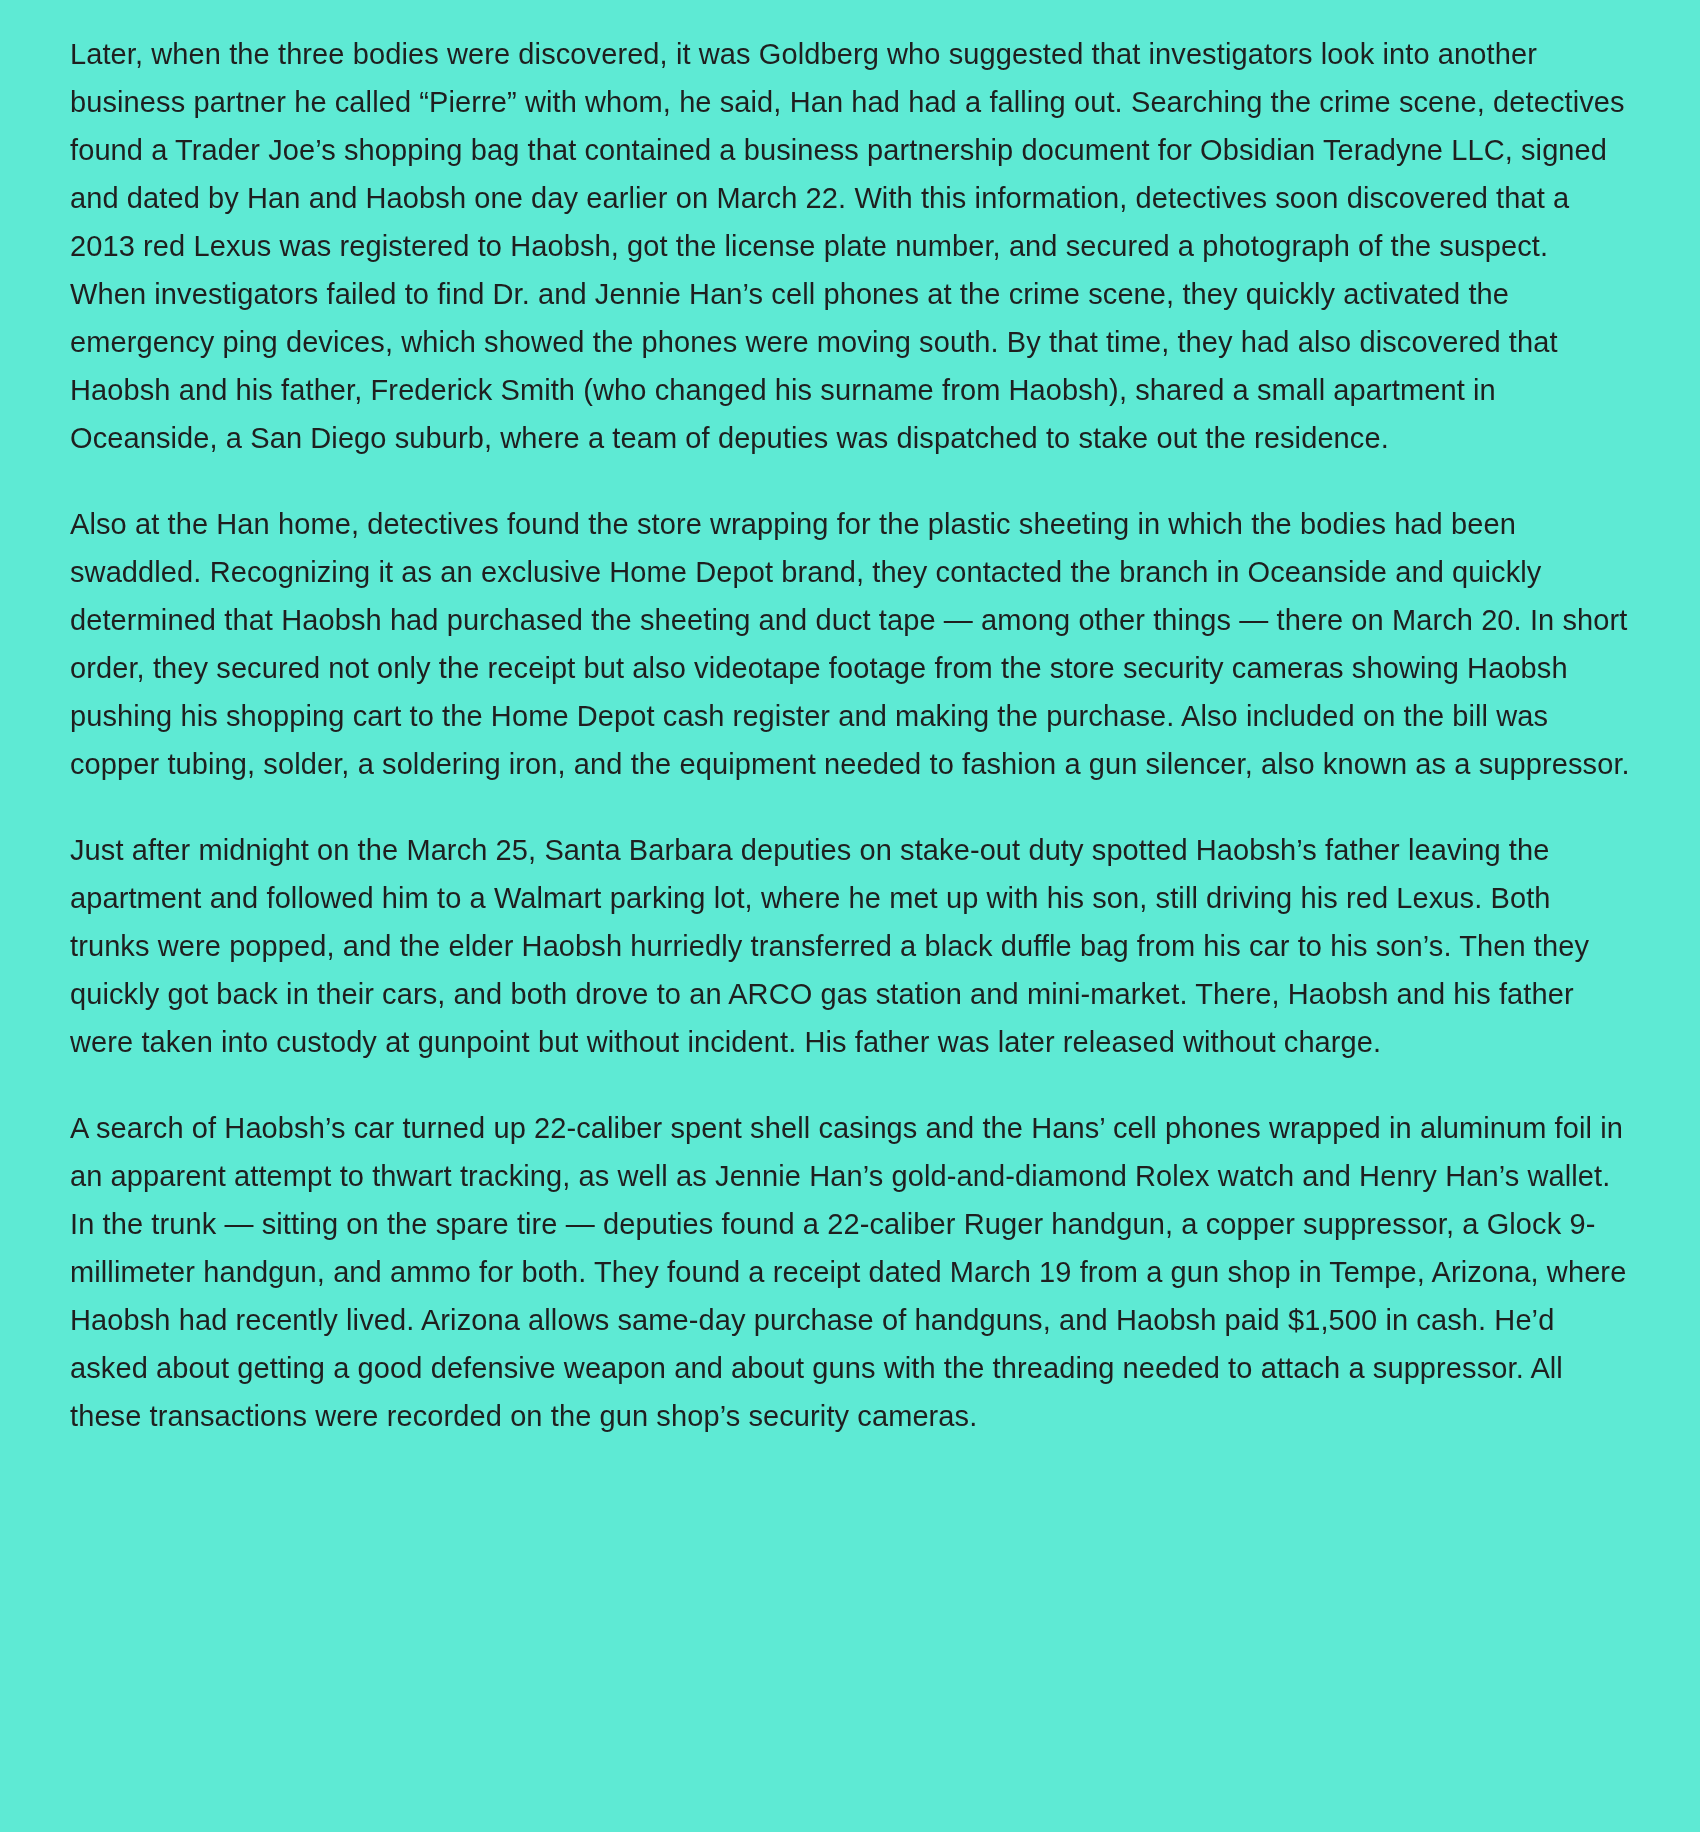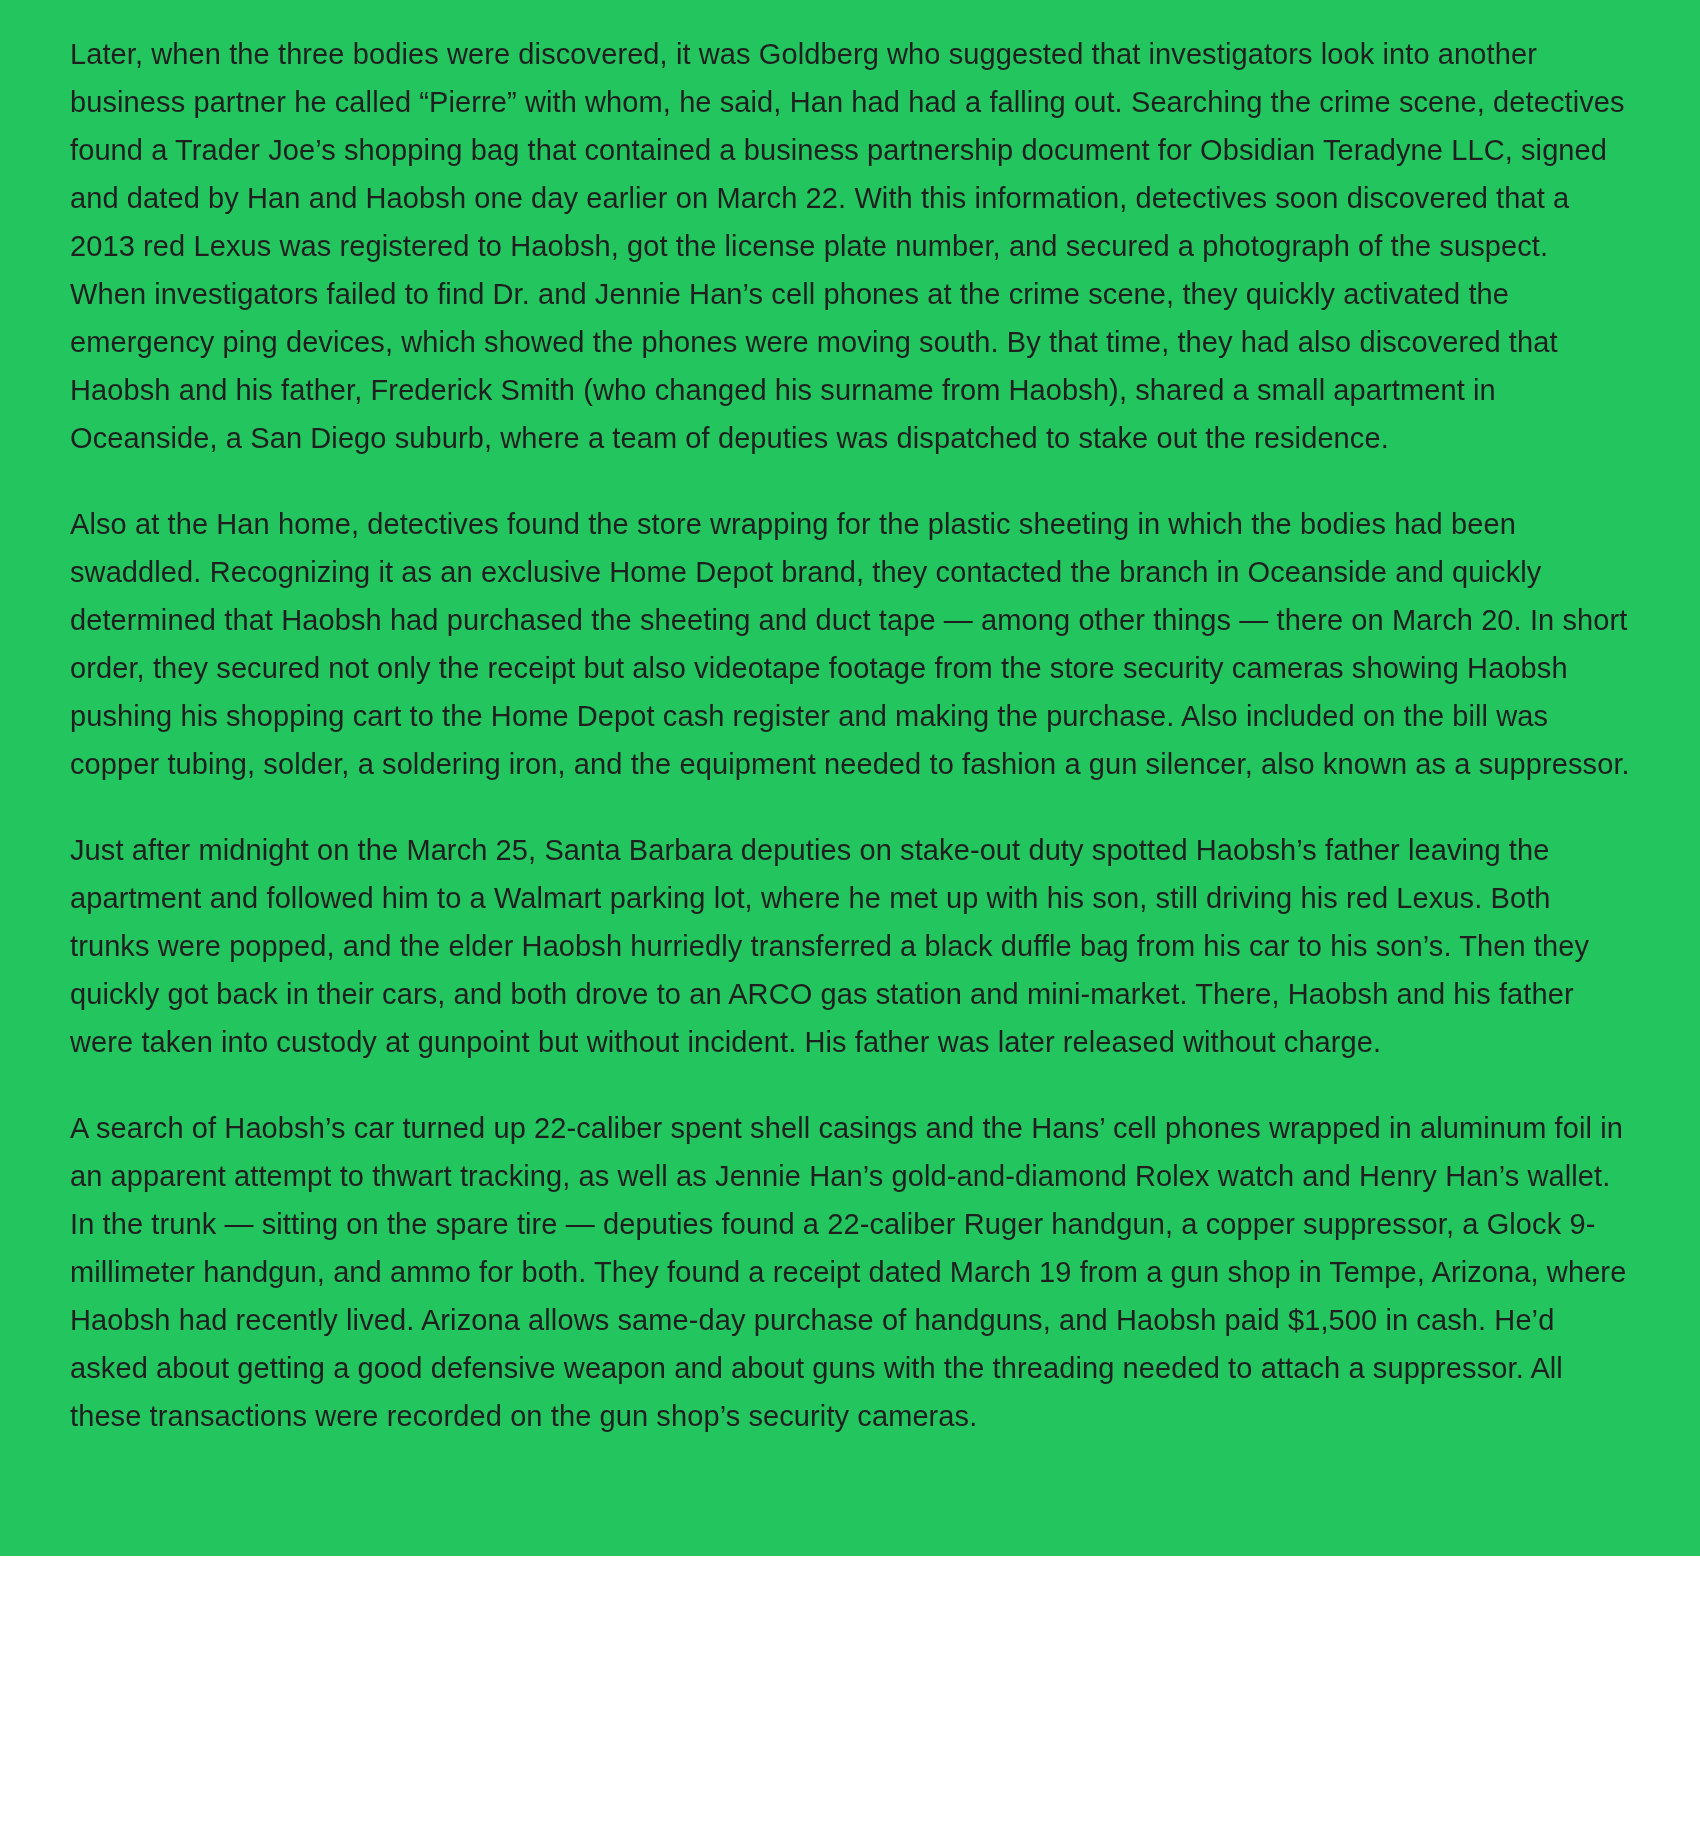--- a/index.html
+++ b/index.html
@@ -2,23 +2,23 @@
 <html><head>
 <meta charset="utf-8">
 <style>
   html, body {
     margin: 0;
     padding: 0;
     background: #ffffff;
   }
   .page {
     width: 1700px;
-    height: 1556px;
+    height: 1832px;
     box-sizing: border-box;
-    background: #22c55e;
+    background: #5eead4;
     overflow: hidden;
   }
   .article {
     box-sizing: border-box;
     padding: 30px 70px 0 70px;
     font-family: "Liberation Sans", "DejaVu Sans", sans-serif;
     font-size: 29px;
     line-height: 48px;
     font-weight: 400;
     color: #1f1f1f;

